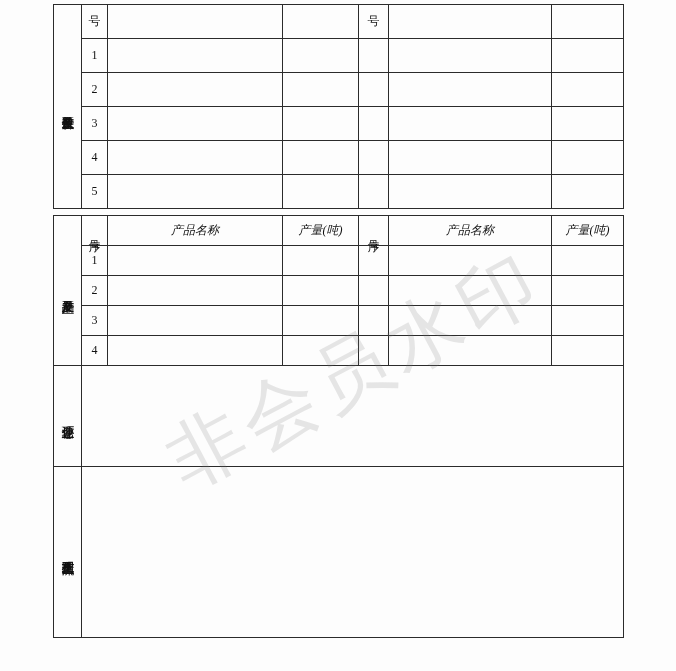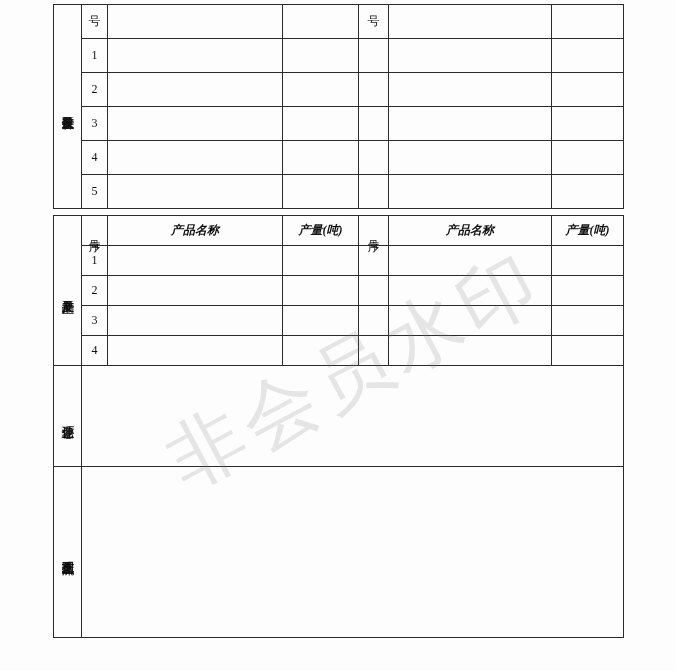--- a/index.html
+++ b/index.html
@@ -83,21 +83,20 @@
     display: block;
     writing-mode: vertical-rl;
     text-orientation: upright;
     margin: 0 auto;
     font-size: 11.5px;
     line-height: 1.4;
   }
   .italic {
     font-style: italic;
     font-size: 12.5px;
-    font-weight: bold;
   }
   
   #table1 {
     left: 53px;
     top: 4px;
     width: 570px;
   }
   #table1 td { height: 33px; }
   
   #table2 {

